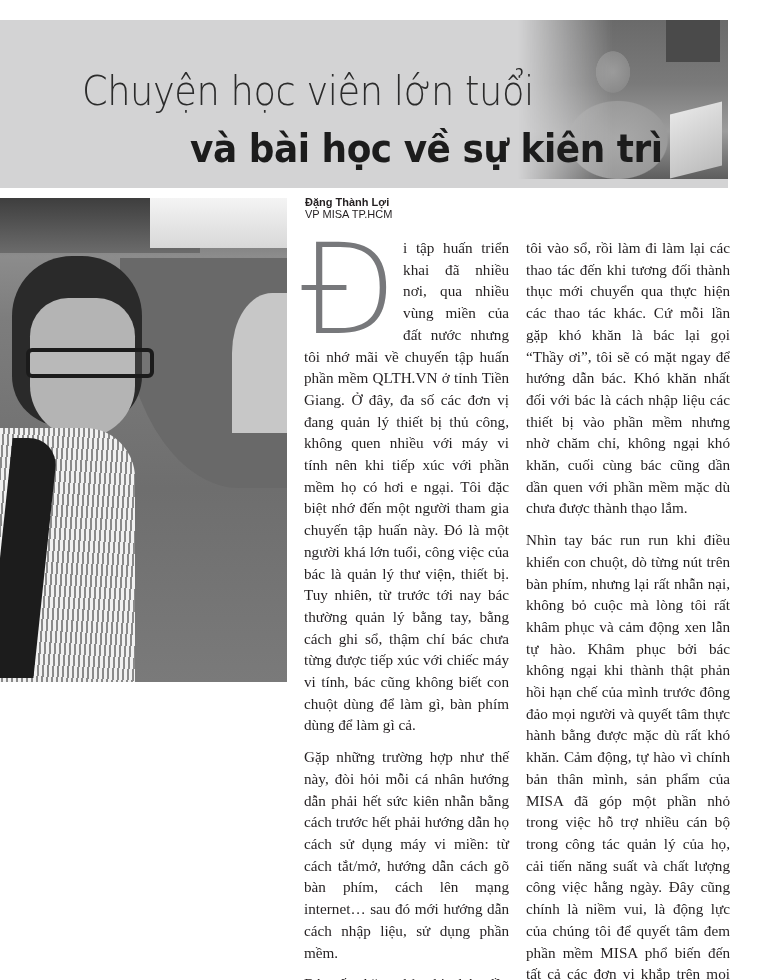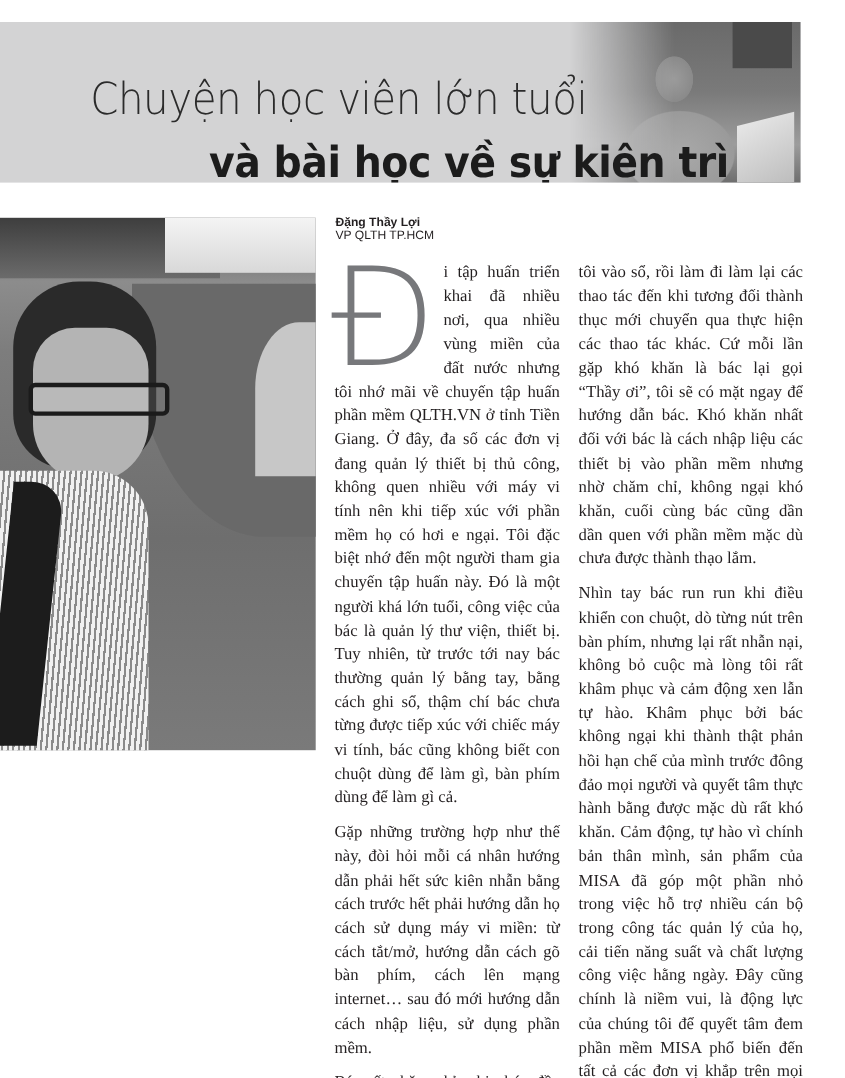--- a/index.html
+++ b/index.html
@@ -1,21 +1,21 @@
 <!DOCTYPE html>
 <html><head>
   <meta charset="utf-8">
   <style>
     html, body { margin: 0; padding: 0; }
     body {
       width: 768px; height: 980px; background: #ffffff; position: relative; overflow: hidden;
       font-family: "Liberation Serif", serif; color: #231f20;
     }
     .banner {
-      position: absolute; left: 0; top: 20px; width: 728px; height: 146px;
+      position: absolute; left: 0; top: 20px; width: 728px; height: 168px;
       background: #d3d3d4; overflow: hidden;
     }
     .banner-photo {
       position: absolute; right: 0; top: 0; width: 210px; height: 159px;
       background:
         radial-gradient(ellipse 28px 34px at 95px 52px, #9b9b9b 0%, #8a8a8a 60%, rgba(0,0,0,0) 62%),
         radial-gradient(ellipse 70px 55px at 100px 120px, #a9a9a9 0%, #9a9a9a 70%, rgba(0,0,0,0) 72%),
         linear-gradient(180deg, #6a6a6a 0%, #7a7a7a 40%, #9c9c9c 70%, #5d5d5d 100%);
       -webkit-mask-image: linear-gradient(90deg, rgba(0,0,0,0) 0%, rgba(0,0,0,1) 45%);
       mask-image: linear-gradient(90deg, rgba(0,0,0,0) 0%, rgba(0,0,0,1) 45%);
@@ -80,22 +80,22 @@
   <div class="grass"></div>
   <div class="curb"></div>
   <div class="head"></div>
   <div class="face"></div>
   <div class="glasses"></div>
   <div class="shirt"></div>
   <div class="strap"></div>
 </div>
 
 <div class="byline">
-  <div class="author">Đặng Thầy Lợi</div>
-  <div>VP QLTH TP.HCM</div>
+  <div class="author">Đặng Thành Lợi</div>
+  <div>VP MISA TP.HCM</div>
 </div>
 
 <div class="col col1">
   <p><span class="dropcap">Đ</span><span>i tập huấn triển khai đã nhiều nơi, qua nhiều vùng miền của đất nước nhưng tôi nhớ mãi về chuyến tập huấn phần mềm QLTH.VN ở tỉnh Tiền Giang. Ở đây, đa số các đơn vị đang quản lý thiết bị thủ công, không quen nhiều với máy vi tính nên khi tiếp xúc với phần mềm họ có hơi e ngại. Tôi đặc biệt nhớ đến một người tham gia chuyến tập huấn này. Đó là một người khá lớn tuổi, công việc của bác là quản lý thư viện, thiết bị. Tuy nhiên, từ trước tới nay bác thường quản lý bằng tay, bằng cách ghi sổ, thậm chí bác chưa từng được tiếp xúc với chiếc máy vi tính, bác cũng không biết con chuột dùng để làm gì, bàn phím dùng để làm gì cả.</span></p>
   <p>Gặp những trường hợp như thế này, đòi hỏi mỗi cá nhân hướng dẫn phải hết sức kiên nhẫn bằng cách trước hết phải hướng dẫn họ cách sử dụng máy vi miền: từ cách tắt/mở, hướng dẫn cách gõ bàn phím, cách lên mạng internet… sau đó mới hướng dẫn cách nhập liệu, sử dụng phần mềm.</p>
   <p>Bác rất chăm chỉ, ghi chép đầy đủ tất cả những hướng dẫn của</p>
 </div>
 
 <div class="col col2">
   <p>tôi vào sổ, rồi làm đi làm lại các thao tác đến khi tương đối thành thục mới chuyển qua thực hiện các thao tác khác. Cứ mỗi lần gặp khó khăn là bác lại gọi “Thầy ơi”, tôi sẽ có mặt ngay để hướng dẫn bác. Khó khăn nhất đối với bác là cách nhập liệu các thiết bị vào phần mềm nhưng nhờ chăm chỉ, không ngại khó khăn, cuối cùng bác cũng dần dần quen với phần mềm mặc dù chưa được thành thạo lắm.</p>

